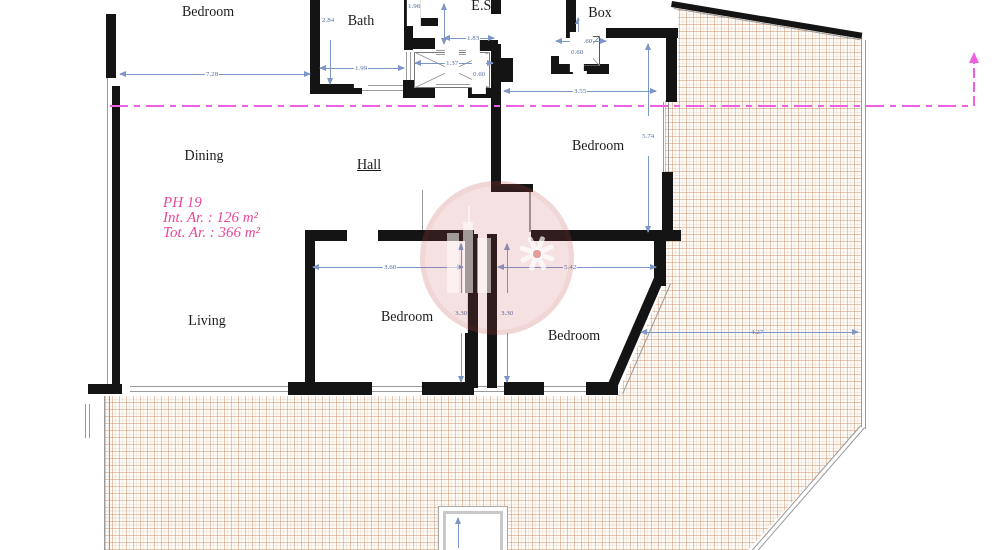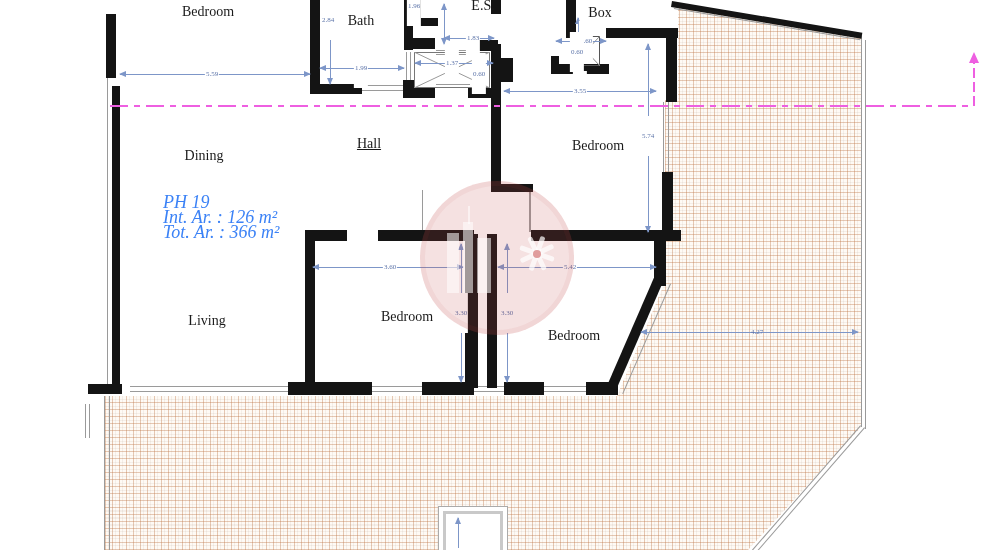--- a/index.html
+++ b/index.html
@@ -20,21 +20,21 @@
   .dimh::before{content:"";position:absolute;left:-1px;top:-3px;border:3px solid transparent;border-right:7px solid #7d96c8;border-left:none;}
   .dimh::after{content:"";position:absolute;right:-1px;top:-3px;border:3px solid transparent;border-left:7px solid #7d96c8;border-right:none;}
   .dimv::before{content:"";position:absolute;top:-1px;left:-3px;border:3px solid transparent;border-bottom:7px solid #7d96c8;border-top:none;}
   .dimv::after{content:"";position:absolute;bottom:-1px;left:-3px;border:3px solid transparent;border-top:7px solid #7d96c8;border-bottom:none;}
   .up-only::after{display:none;}
   .dlabel{position:absolute;transform:translate(-50%,-50%);font:7px "Liberation Serif",serif;
           color:#5f76aa;background:#fff;padding:16px 1px;z-index:6;white-space:nowrap;line-height:8px;}
   .dlabel.clear{background:transparent;}
   .rlabel{position:absolute;transform:translate(-50%,-50%);font:14px "Liberation Serif",serif;
           color:#1a1a1a;z-index:7;white-space:nowrap;}
-  .info{position:absolute;left:163px;top:195px;font-style:italic;font-size:18px;line-height:15px;color:#3b82f6;z-index:7;}
+  .info{position:absolute;left:163px;top:195px;font-style:italic;font-size:15px;line-height:15px;color:#ec4899;z-index:7;}
   .mg-h{position:absolute;left:110px;top:105px;width:864px;height:2px;z-index:8;
     background:repeating-linear-gradient(90deg,#ee5fe1 0 18px,transparent 18px 24px,#ee5fe1 24px 30px,transparent 30px 36px);}
   .mg-v{position:absolute;left:973px;top:62px;width:2px;height:44px;z-index:8;
     background:repeating-linear-gradient(0deg,#ee5fe1 0 10px,transparent 10px 14px);}
   .mg-arrow{position:absolute;left:969px;top:52px;width:0;height:0;z-index:8;
     border-left:5px solid transparent;border-right:5px solid transparent;border-bottom:11px solid #ee5fe1;}
   .wm-circle{position:absolute;left:420px;top:181px;width:154px;height:154px;border-radius:50%;
     background:rgba(198,76,76,.17);box-shadow:inset 0 0 0 5px rgba(198,76,76,.07);z-index:9;}
   .wm-bar{position:absolute;background:rgba(255,255,255,.55);z-index:10;}
   .wm-sail{position:absolute;left:519px;top:251px;width:36px;height:5px;border-radius:2px;
@@ -146,21 +146,21 @@
   <div class="dimh" style="left:641px;top:332px;width:217px;"></div>
   <div class="dimv" style="left:330px;top:2px;height:82px;"></div>
   <div class="dimv" style="left:444px;top:4px;height:40px;"></div>
   <div class="dimv" style="left:578px;top:18px;height:50px;"></div>
   <div class="dimv" style="left:480px;top:66px;height:20px;"></div>
   <div class="dimv" style="left:648px;top:44px;height:188px;"></div>
   <div class="dimv" style="left:461px;top:244px;height:138px;"></div>
   <div class="dimv" style="left:507px;top:244px;height:138px;"></div>
   <div class="dimv up-only" style="left:458px;top:518px;height:30px;z-index:5;"></div>
 
-  <span class="dlabel" style="left:212px;top:74px;">5.59</span>
+  <span class="dlabel" style="left:212px;top:74px;">7.28</span>
   <span class="dlabel" style="left:361px;top:68px;">1.99</span>
   <span class="dlabel" style="left:328px;top:20px;">2.84</span>
   <span class="dlabel" style="left:414px;top:6px;">1.96</span>
   <span class="dlabel" style="left:473px;top:38px;">1.83</span>
   <span class="dlabel" style="left:452px;top:63px;">1.37</span>
   <span class="dlabel" style="left:479px;top:74px;">0.60</span>
   <span class="dlabel" style="left:586px;top:41px;">0.60</span>
   <span class="dlabel" style="left:577px;top:52px;">0.60</span>
   <span class="dlabel" style="left:580px;top:91px;">3.55</span>
   <span class="dlabel" style="left:648px;top:136px;">5.74</span>
@@ -168,21 +168,21 @@
   <span class="dlabel" style="left:570px;top:267px;">5.42</span>
   <span class="dlabel" style="left:461px;top:313px;">3.30</span>
   <span class="dlabel" style="left:507px;top:313px;">3.30</span>
   <span class="dlabel clear" style="left:757px;top:332px;">4.27</span>
 
   <span class="rlabel" style="left:208px;top:12px;">Bedroom</span>
   <span class="rlabel" style="left:361px;top:21px;">Bath</span>
   <span class="rlabel" style="left:483px;top:6px;">E.S.</span>
   <span class="rlabel" style="left:600px;top:13px;">Box</span>
   <span class="rlabel" style="left:204px;top:156px;">Dining</span>
-  <span class="rlabel" style="left:369px;top:144px;text-decoration:underline;">Hall</span>
+  <span class="rlabel" style="left:369px;top:165px;text-decoration:underline;">Hall</span>
   <span class="rlabel" style="left:598px;top:146px;">Bedroom</span>
   <span class="rlabel" style="left:207px;top:321px;">Living</span>
   <span class="rlabel" style="left:407px;top:317px;">Bedroom</span>
   <span class="rlabel" style="left:574px;top:336px;">Bedroom</span>
 
   <div class="info">
     <div>PH 19</div>
     <div>Int. Ar. : 126 m²</div>
     <div>Tot. Ar. : 366 m²</div>
   </div>

